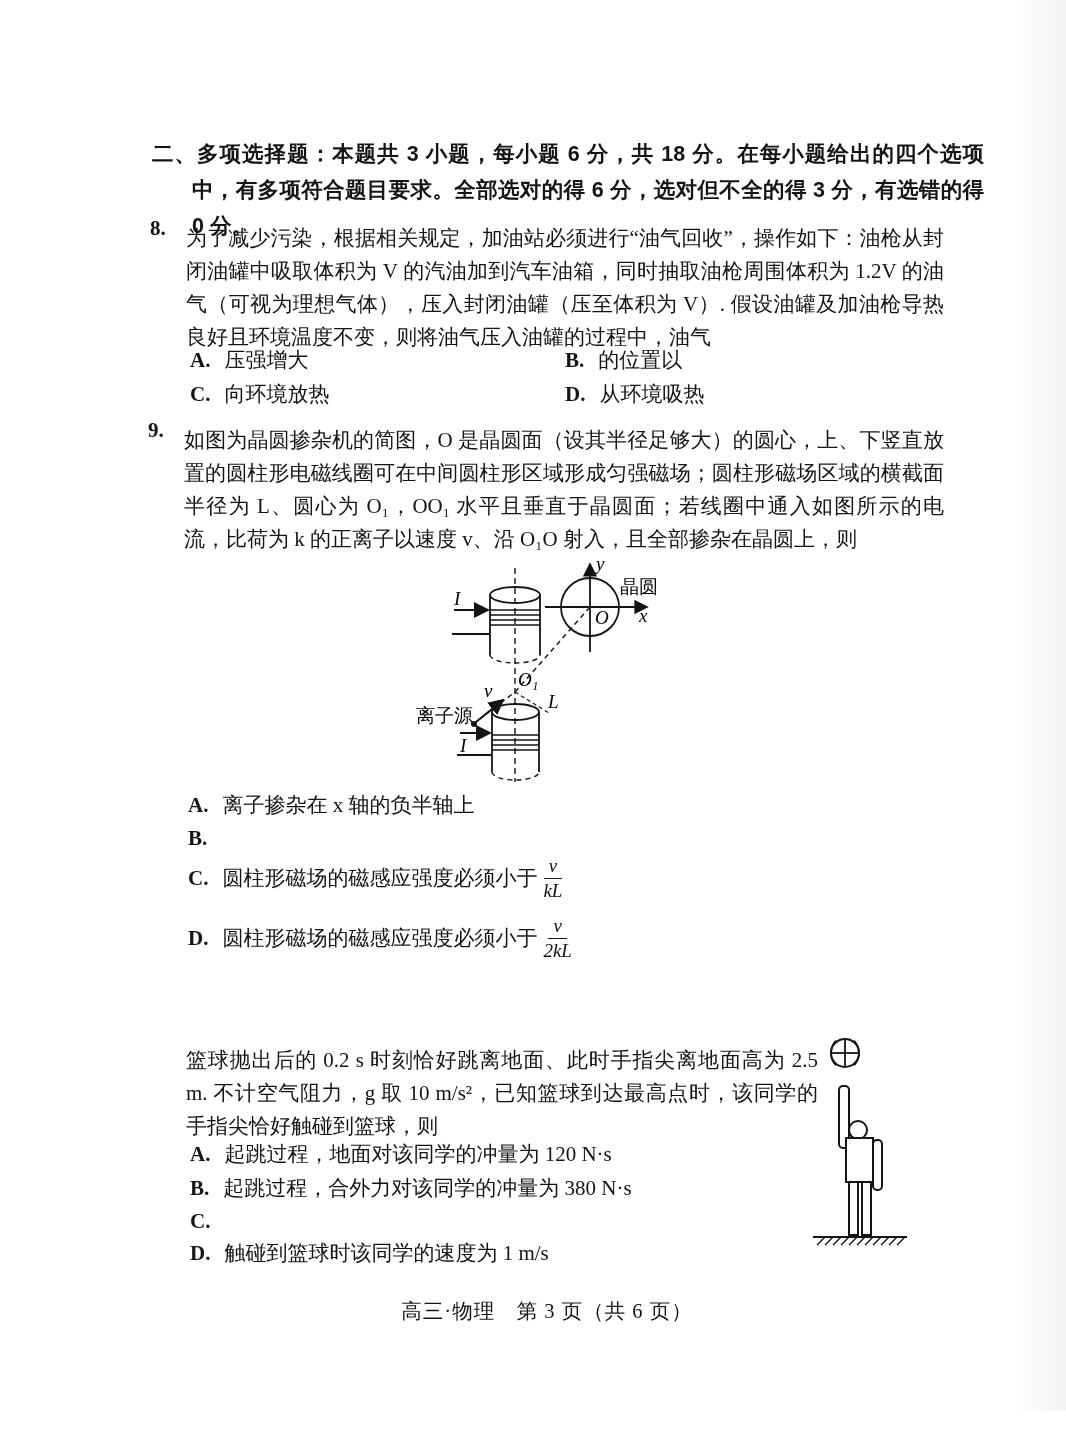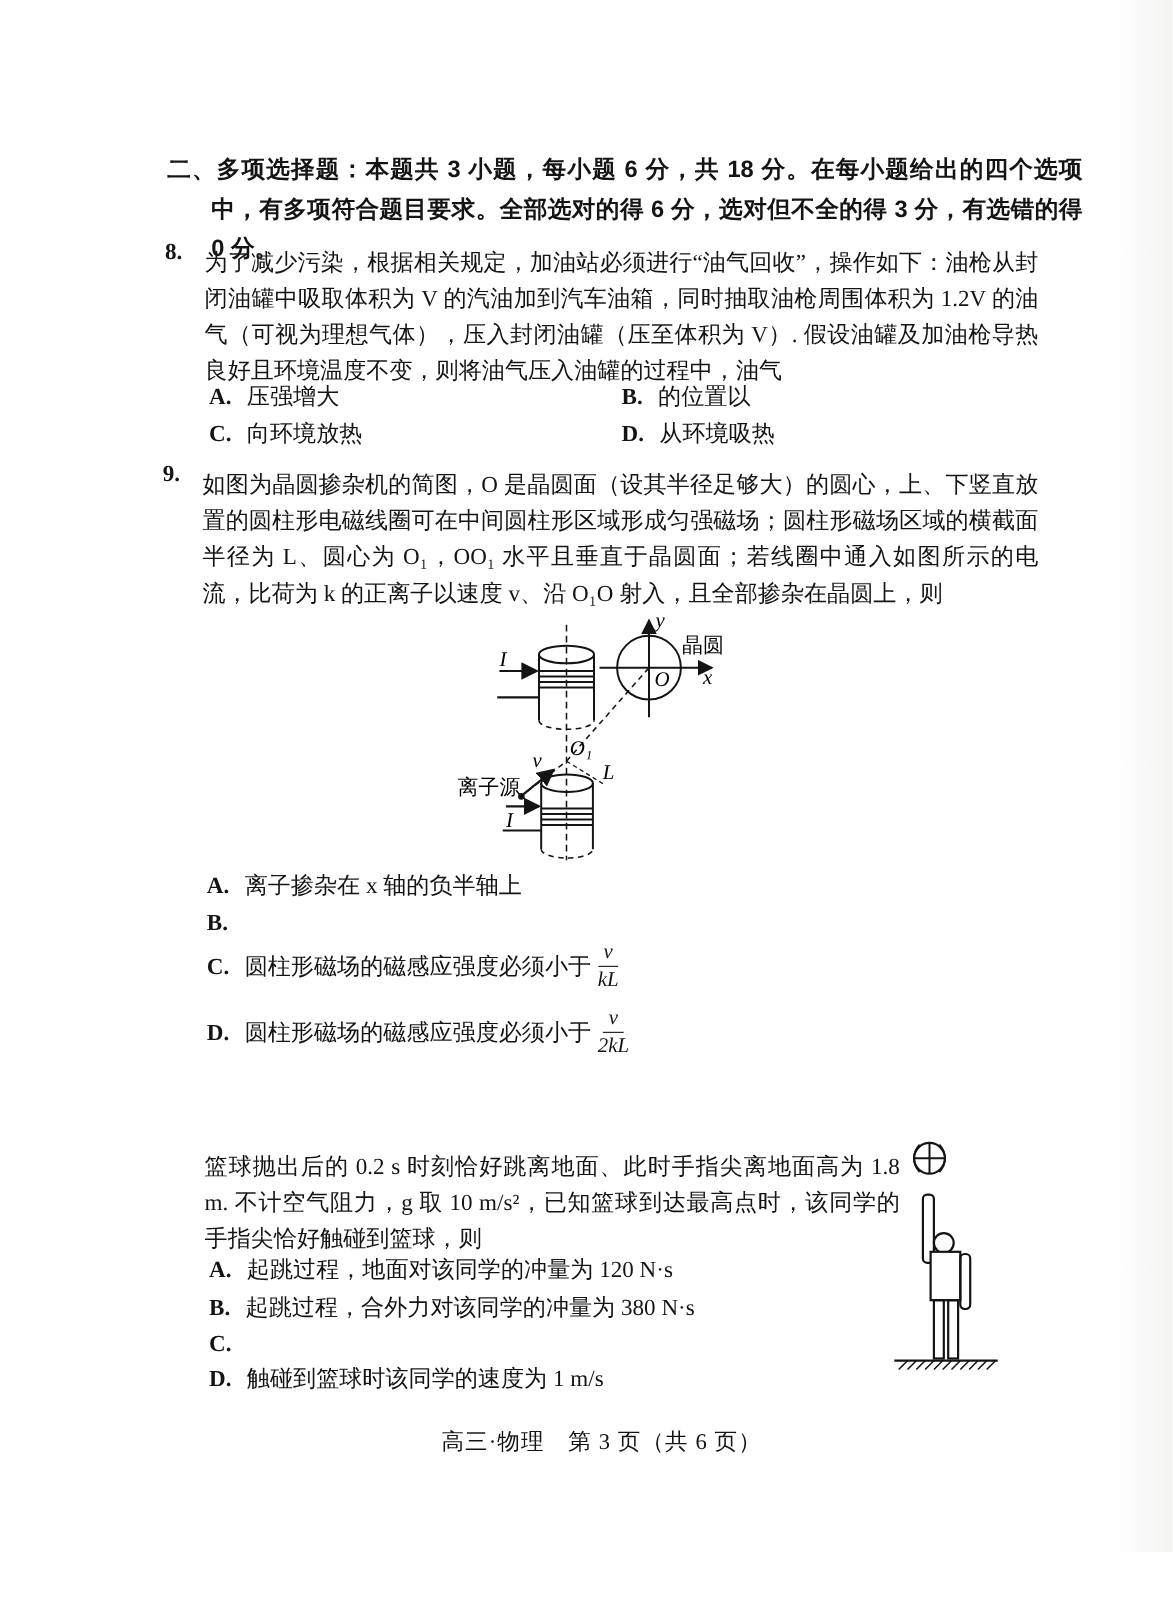--- a/index.html
+++ b/index.html
@@ -139,21 +139,21 @@
   </div>
   <div class="abs optrow" style="left:188px; top:913px; height:50px;">
     <span class="optlabel">D.</span>
     <span>圆柱形磁场的磁感应强度必须小于</span>
     <span class="frac">
       <span class="num">v</span>
       <span class="den">2kL</span>
     </span>
   </div>
 
-  <div class="abs qbody" style="left:186px; top:1034px; width:632px; text-align:justify;">篮球抛出后的 0.2 s 时刻恰好跳离地面、此时手指尖离地面高为 1.8 m. 不计空气阻力，g 取 10 m/s²，已知篮球到达最高点时，该同学的手指尖恰好触碰到篮球，则</div>
+  <div class="abs qbody" style="left:186px; top:1034px; width:632px; text-align:justify;">篮球抛出后的 0.2 s 时刻恰好跳离地面、此时手指尖离地面高为 2.5 m. 不计空气阻力，g 取 10 m/s²，已知篮球到达最高点时，该同学的手指尖恰好触碰到篮球，则</div>
 
   <svg class="abs" style="left:805px; top:1030px;" width="110" height="225" viewBox="0 0 110 225">
 
     <g>
       <circle cx="40" cy="23" r="14" fill="none" stroke="#141414" stroke-width="2"></circle>
       <line x1="40" y1="9" x2="40" y2="37" stroke="#141414" stroke-width="1.8"></line>
       <line x1="26" y1="23" x2="54" y2="23" stroke="#141414" stroke-width="1.8"></line>
       <path d="M31,10.5 A18,18 0 0 0 31,35.5" fill="none" stroke="#141414" stroke-width="1.6"></path>
       <path d="M49,10.5 A18,18 0 0 1 49,35.5" fill="none" stroke="#141414" stroke-width="1.6"></path>
     </g>

